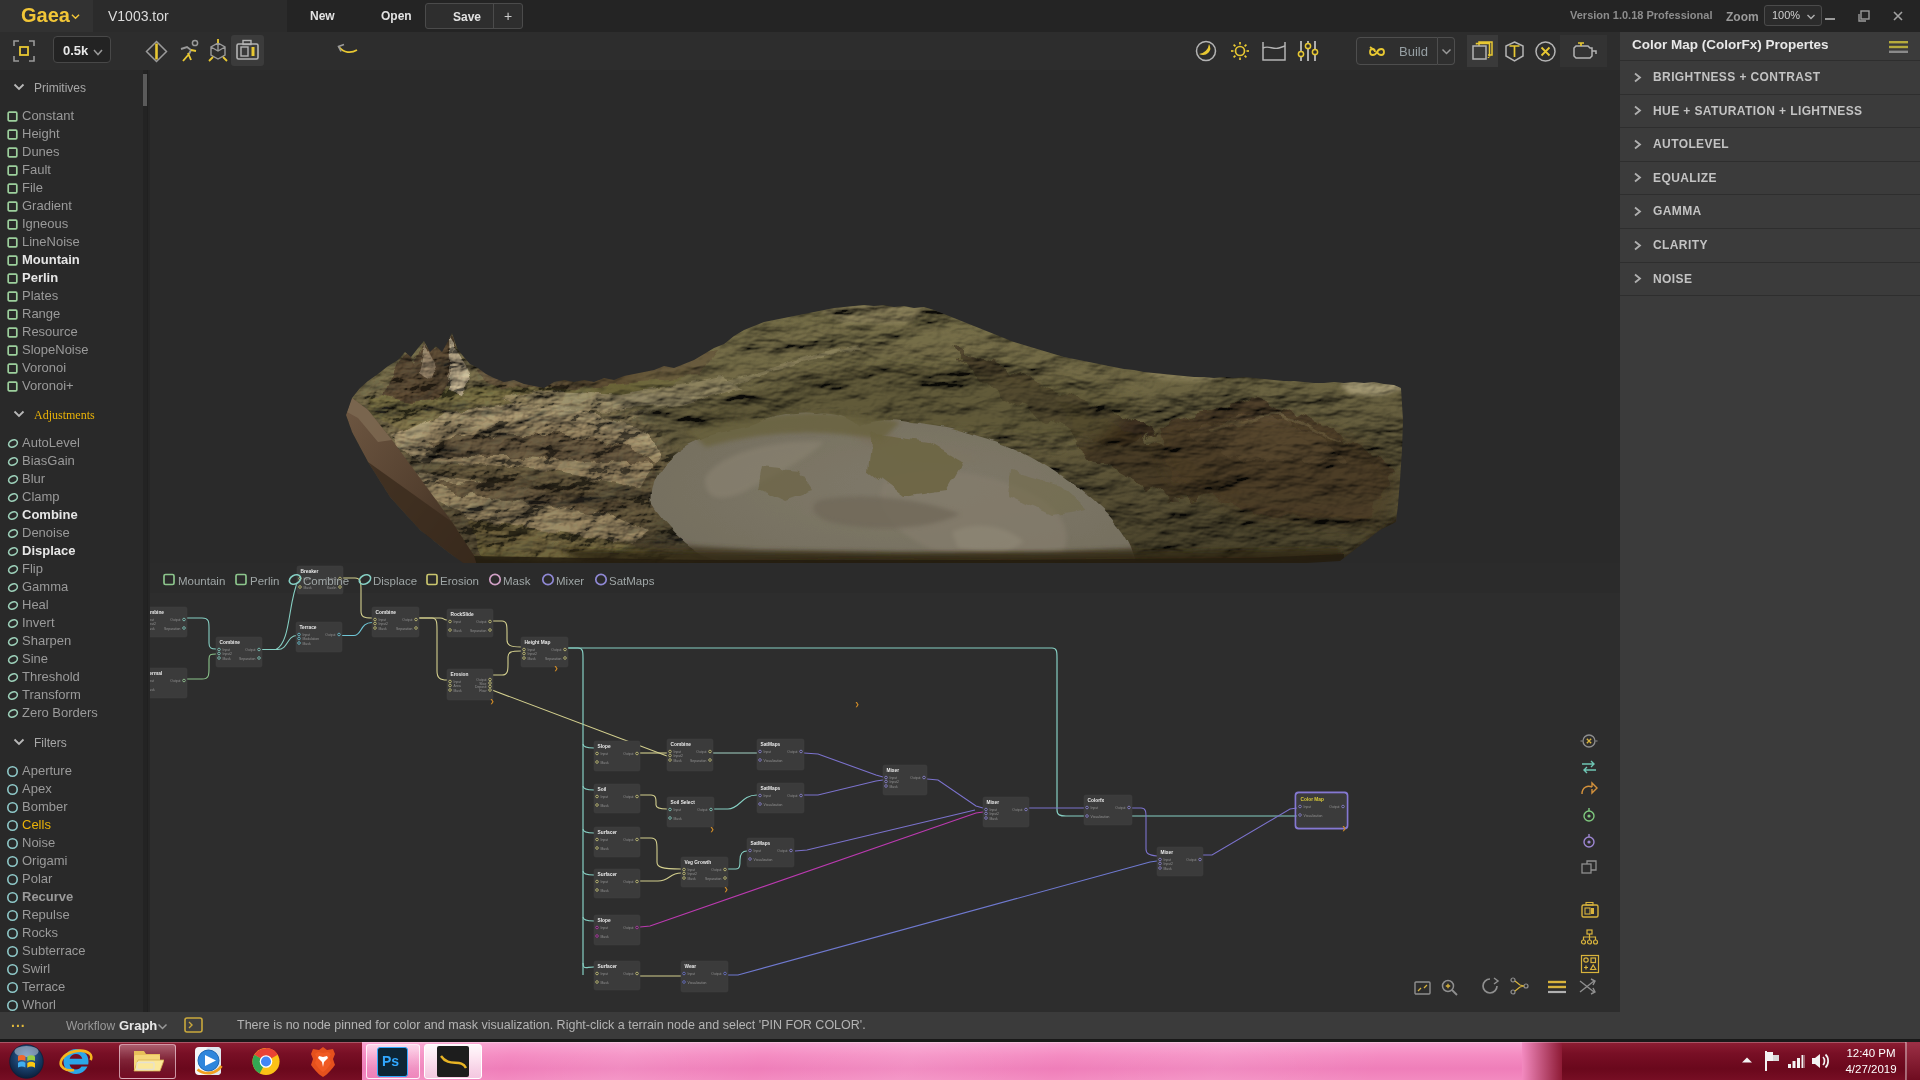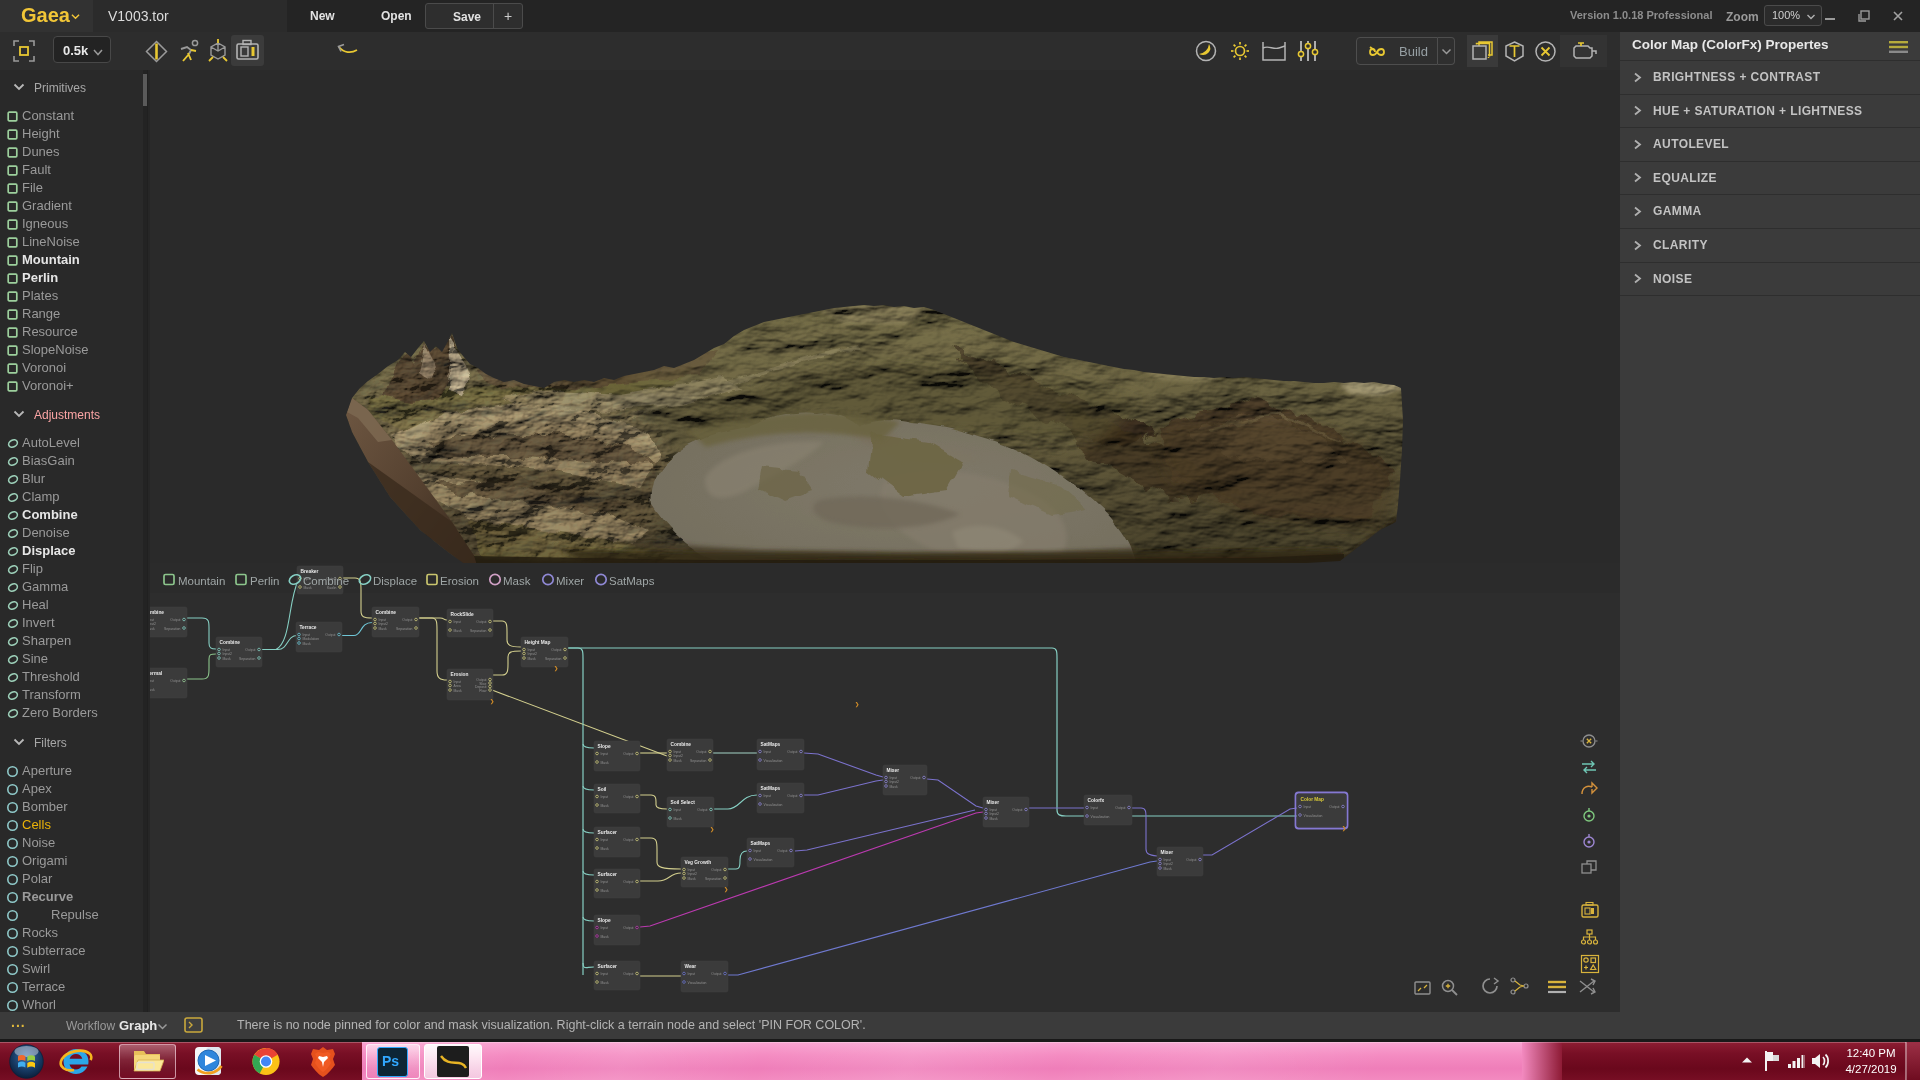--- a/index.html
+++ b/index.html
@@ -215,21 +215,21 @@
         <rect x="1.2" y="1.2" width="8.6" height="8.6" rx="1" stroke="#9ccf9c" stroke-width="1.7" fill="none"></rect>
       </svg>
       <span class="abs" style="left:22px;top:290px;font-size:13px;font-weight:normal;color:#9a9a9a;">Voronoi</span>
       <svg class="abs" style="left:7px;top:311px;" width="11" height="11" viewBox="0 0 11 11">
         <rect x="1.2" y="1.2" width="8.6" height="8.6" rx="1" stroke="#9ccf9c" stroke-width="1.7" fill="none"></rect>
       </svg>
       <span class="abs" style="left:22px;top:308px;font-size:13px;font-weight:normal;color:#9a9a9a;">Voronoi+</span>
       <svg class="abs" style="left:13px;top:339px;" width="12" height="10" viewBox="0 0 12 10">
         <path d="M1.5 2.5 L6 7 L10.5 2.5" stroke="#b8b8b8" stroke-width="1.8" fill="none"></path>
       </svg>
-      <span class="abs" style="left:34px;top:338px;font-size:12px;color:#fca5a5;">Adjustments</span>
+      <span class="abs" style="left:34px;top:338px;font-size:12px;color:#eab308;font-family:Liberation Serif, serif;">Adjustments</span>
       <svg class="abs" style="left:6px;top:367px;" width="14" height="13" viewBox="0 0 14 13">
         <ellipse cx="7" cy="6.5" rx="4.6" ry="3.4" transform="rotate(-28 7 6.5)" stroke="#9ccfb8" stroke-width="1.6" fill="none"></ellipse>
       </svg>
       <span class="abs" style="left:22px;top:365px;font-size:13px;font-weight:normal;color:#9a9a9a;">AutoLevel</span>
       <svg class="abs" style="left:6px;top:385px;" width="14" height="13" viewBox="0 0 14 13">
         <ellipse cx="7" cy="6.5" rx="4.6" ry="3.4" transform="rotate(-28 7 6.5)" stroke="#9ccfb8" stroke-width="1.6" fill="none"></ellipse>
       </svg>
       <span class="abs" style="left:22px;top:383px;font-size:13px;font-weight:normal;color:#9a9a9a;">BiasGain</span>
       <svg class="abs" style="left:6px;top:403px;" width="14" height="13" viewBox="0 0 14 13">
         <ellipse cx="7" cy="6.5" rx="4.6" ry="3.4" transform="rotate(-28 7 6.5)" stroke="#9ccfb8" stroke-width="1.6" fill="none"></ellipse>
@@ -319,21 +319,21 @@
         <circle cx="6.5" cy="6.5" r="4.7" stroke="#8fc9c9" stroke-width="1.6" fill="none"></circle>
       </svg>
       <span class="abs" style="left:22px;top:801px;font-size:13px;font-weight:normal;color:#9a9a9a;">Polar</span>
       <svg class="abs" style="left:6px;top:821px;" width="13" height="13" viewBox="0 0 13 13">
         <circle cx="6.5" cy="6.5" r="4.7" stroke="#8fc9c9" stroke-width="1.6" fill="none"></circle>
       </svg>
       <span class="abs" style="left:22px;top:819px;font-size:13px;font-weight:bold;color:#9a9a9a;">Recurve</span>
       <svg class="abs" style="left:6px;top:839px;" width="13" height="13" viewBox="0 0 13 13">
         <circle cx="6.5" cy="6.5" r="4.7" stroke="#8fc9c9" stroke-width="1.6" fill="none"></circle>
       </svg>
-      <span class="abs" style="left:22px;top:837px;font-size:13px;font-weight:normal;color:#9a9a9a;margin-left:29px;">Repulse</span>
+      <span class="abs" style="left:22px;top:837px;font-size:13px;font-weight:normal;color:#9a9a9a;">Repulse</span>
       <svg class="abs" style="left:6px;top:857px;" width="13" height="13" viewBox="0 0 13 13">
         <circle cx="6.5" cy="6.5" r="4.7" stroke="#8fc9c9" stroke-width="1.6" fill="none"></circle>
       </svg>
       <span class="abs" style="left:22px;top:855px;font-size:13px;font-weight:normal;color:#9a9a9a;">Rocks</span>
       <svg class="abs" style="left:6px;top:875px;" width="13" height="13" viewBox="0 0 13 13">
         <circle cx="6.5" cy="6.5" r="4.7" stroke="#8fc9c9" stroke-width="1.6" fill="none"></circle>
       </svg>
       <span class="abs" style="left:22px;top:873px;font-size:13px;font-weight:normal;color:#9a9a9a;">Subterrace</span>
       <svg class="abs" style="left:6px;top:893px;" width="13" height="13" viewBox="0 0 13 13">
         <circle cx="6.5" cy="6.5" r="4.7" stroke="#8fc9c9" stroke-width="1.6" fill="none"></circle>

